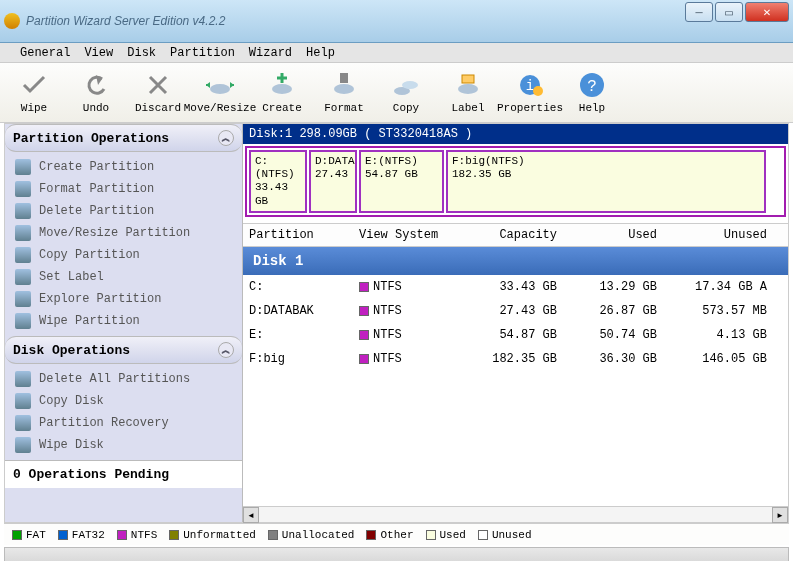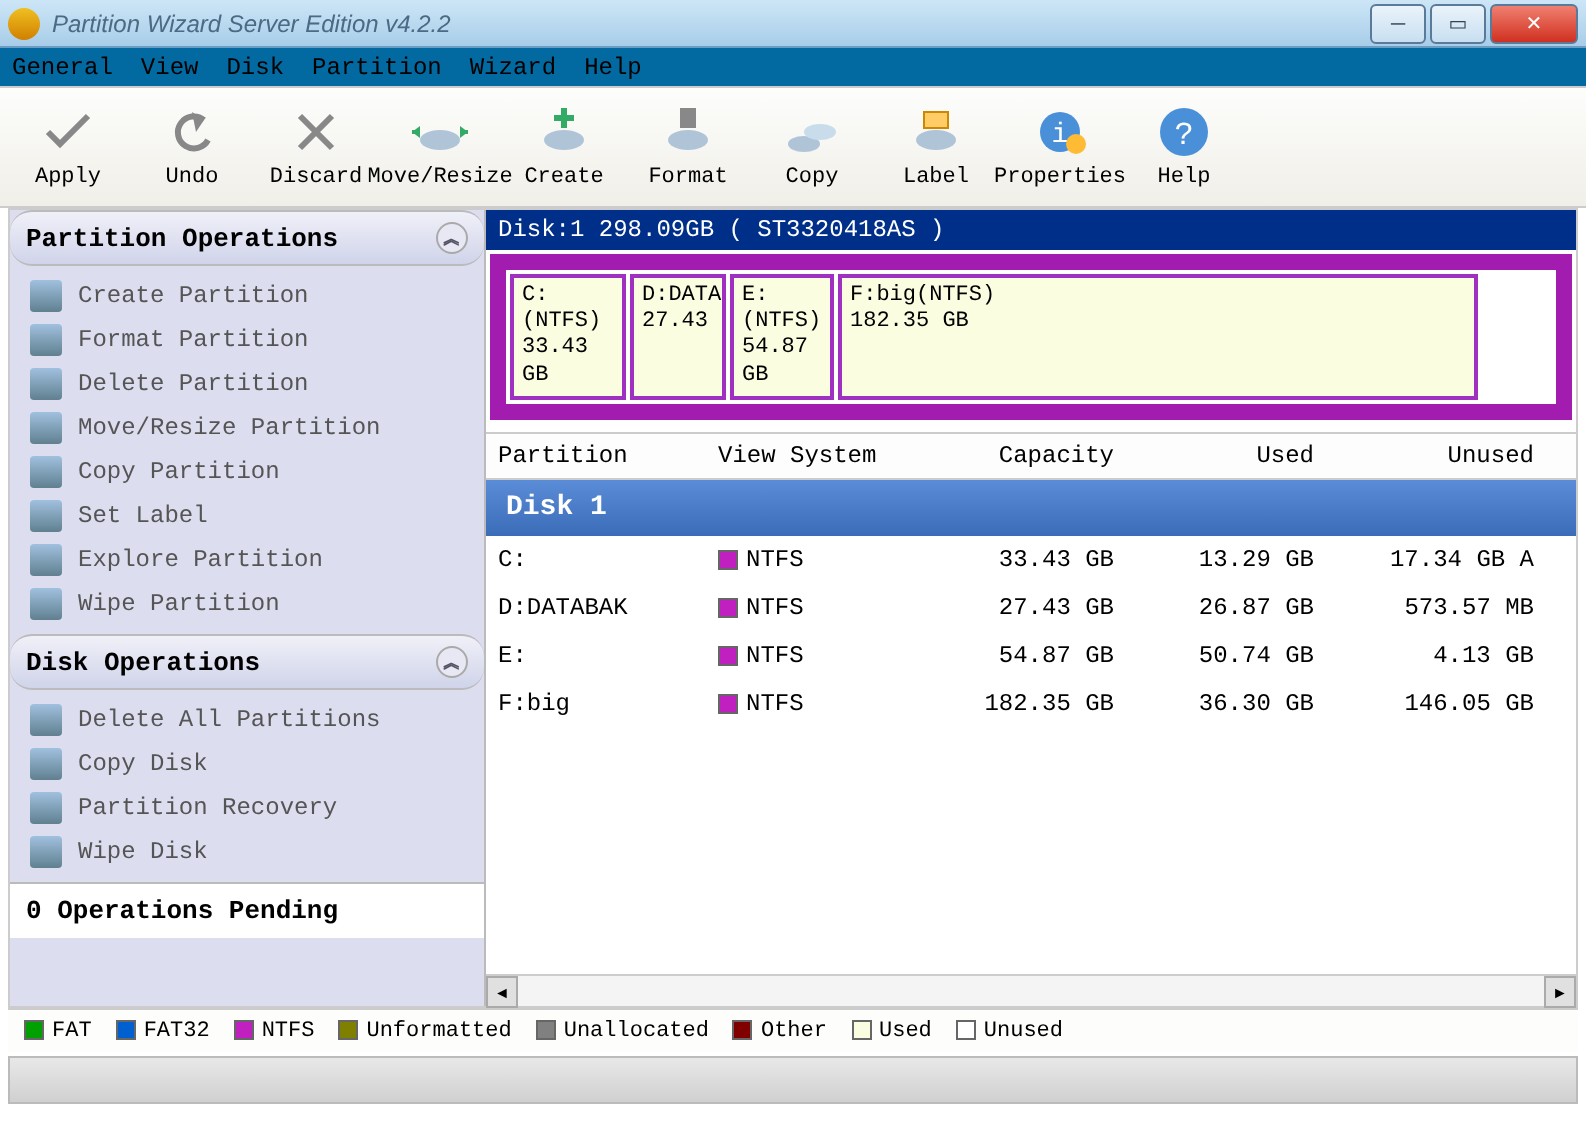--- a/index.html
+++ b/index.html
@@ -1,38 +1,38 @@
 <!DOCTYPE html>
 <html><head>
 <meta charset="utf-8">
 <style>
 * { box-sizing: border-box; margin: 0; padding: 0; }
 body { font-family: "Tahoma", sans-serif; font-size: 11px; background: #fff; width: 793px; height: 561px; overflow: hidden; }
-.titlebar { height: 24px; background: linear-gradient(#cde6f7, #a8cde8); display: flex; align-items: center; padding: 0 4px; border-bottom: 1px solid #6b9dc2; position: relative; }
+.titlebar { height: 43px; background: linear-gradient(#cde6f7, #a8cde8); display: flex; align-items: center; padding: 0 4px; border-bottom: 1px solid #6b9dc2; position: relative; }
 .titlebar .app-icon { width: 16px; height: 16px; background: linear-gradient(#f0c020,#d08000); border-radius: 50%; margin-right: 6px; }
 .titlebar .title { font-style: italic; color: #4a6a85; font-size: 12px; }
 .winbtns { position: absolute; right: 4px; top: 2px; display: flex; gap: 2px; }
 .winbtn { width: 28px; height: 20px; border: 1px solid #5a7a9a; border-radius: 3px; background: linear-gradient(#eaf3fa,#c8dff1); display:flex; align-items:center; justify-content:center; font-size:10px; color:#345; }
 .winbtn.close { width: 44px; background: linear-gradient(#f08070,#d03020); color:#fff; }
-.menubar { height: 20px; background: #0369a1; border-bottom: 1px solid #ccc; display: flex; align-items: center; padding: 0 6px; gap: 14px; font-family: "Courier New", monospace; font-size: 12px; }
+.menubar { height: 20px; background: #e5e5e5; border-bottom: 1px solid #ccc; display: flex; align-items: center; padding: 0 20px; gap: 14px; font-family: "Courier New", monospace; font-size: 12px; }
 .menubar span { cursor: default; }
 .toolbar { height: 60px; background: linear-gradient(#fdfdfc,#f0efe8); border-bottom: 1px solid #ccc; display: flex; align-items: center; padding: 0 4px; gap: 2px; font-family: "Courier New", monospace; font-size: 11px; }
 .tbtn { display: flex; flex-direction: column; align-items: center; justify-content: center; width: 60px; height: 56px; border-radius: 3px; }
 .tbtn .ico { width: 28px; height: 28px; margin-bottom: 3px; display:flex; align-items:center; justify-content:center; }
 .content { display: flex; height: 400px; border: 1px solid #ccc; margin: 0 4px; }
 .sidebar { width: 238px; background: #dcdef0; border-right: 1px solid #bbb; overflow-y: auto; }
 .panel-head { background: linear-gradient(#f0f0f8,#d0d4ea); font-family: "Courier New", monospace; font-size: 13px; font-weight: bold; padding: 5px 8px; display:flex; justify-content: space-between; align-items:center; border-bottom: 1px solid #bbb; border-top: 1px solid #bbb; border-radius: 11px; }
 .chev { width:16px; height:16px; border-radius:50%; background:#e8e8f4; border:1px solid #aaa; display:flex; align-items:center; justify-content:center; font-size:9px; color:#556; }
 .panel-body { padding: 4px 0; }
 .pitem { display: flex; align-items: center; padding: 3px 10px; gap: 8px; font-family: "Courier New", monospace; font-size: 12px; color: #555; }
 .pitem .pi { width: 16px; height: 16px; background: linear-gradient(#a0c0e0,#608090); border-radius: 2px; }
 .status-pending { background: #fff; font-family: "Courier New", monospace; font-size: 13px; font-weight: bold; padding: 6px 8px; border-top:1px solid #bbb; }
 .main { flex: 1; display: flex; flex-direction: column; background: #fff; position: relative; }
 .diskbar { background: #002f8a; color: #fff; font-family: "Courier New", monospace; font-size: 12px; padding: 3px 6px; }
-.diskmap { display: flex; gap: 2px; padding: 2px; border: 8px solid #a21caf; margin: 2px; }
+.diskmap { display: flex; gap: 2px; padding: 2px; border: 2px solid #a21caf; margin: 2px; }
 .part { border: 2px solid #a030c0; background: #fafde0; font-family: "Courier New", monospace; font-size: 11px; padding: 3px 4px; line-height: 1.2; }
 .colhead { display: flex; font-family: "Courier New", monospace; font-size: 12px; border-top: 1px solid #ccc; border-bottom: 1px solid #ccc; padding: 4px 0; margin-top: 4px; background: #fdfdfd; }
 .colhead div, .row div { padding: 0 6px; }
 .c-part{width:110px;} .c-fs{width:110px;} .c-cap{width:100px; text-align:right;} .c-used{width:100px; text-align:right;} .c-unused{width:110px; text-align:right;}
 .diskrow { background: linear-gradient(#5a8cd8,#3a6cb8); color:#fff; font-family: "Courier New", monospace; font-size: 14px; font-weight: bold; padding: 6px 10px; }
 .row { display:flex; font-family: "Courier New", monospace; font-size: 12px; padding: 5px 0; align-items:center; }
 .sw { display:inline-block; width:10px; height:10px; border:1px solid #666; margin-right:4px; vertical-align:middle; }
 .scrollbar-h { height: 16px; background: #f0f0f0; border-top: 1px solid #ccc; display:flex; }
 .sb-btn { width:16px; height:16px; background:#e0e0e0; border:1px solid #aaa; display:flex; align-items:center; justify-content:center; font-size:8px; }
 .sb-track { flex:1; background:#f4f4f4; }
@@ -62,21 +62,21 @@
     <span>Help</span>
   </div>
 
 <div class="toolbar" id="toolbar">
     <div class="tbtn">
       <div class="ico">
         <svg width="28" height="28" viewBox="0 0 28 28">
           <path d="M4 14 L10 20 L24 6" stroke="#888" stroke-width="3" fill="none"></path>
         </svg>
       </div>
-      <span>Apply</span>
+      <span>Wipe</span>
     </div>
     <div class="tbtn">
       <div class="ico">
         <svg width="28" height="28" viewBox="0 0 28 28">
           <path d="M20 8 A8 8 0 1 0 22 18" stroke="#888" stroke-width="3" fill="none"></path>
           <path d="M14 4 L20 8 L16 14 Z" fill="#888"></path>
         </svg>
       </div>
       <span>Undo</span>
     </div>
@@ -224,21 +224,21 @@
     <div class="diskbar">Disk:1 298.09GB  ( ST3320418AS )</div>
     <div class="diskmap" id="diskmap">
         <div class="part" style="width: 58px;">
           <div>C:(NTFS)</div>
           <div>33.43 GB</div>
         </div>
         <div class="part" style="width: 48px;">
           <div>D:DATA</div>
           <div>27.43</div>
         </div>
-        <div class="part" style="width: 52px;">
+        <div class="part" style="width: 85px;">
           <div>E:(NTFS)</div>
           <div>54.87 GB</div>
         </div>
         <div class="part" style="width: 320px;">
           <div>F:big(NTFS)</div>
           <div>182.35 GB</div>
         </div>
       </div>
     <div class="colhead" id="colhead">
         <div class="c-part">Partition</div>

